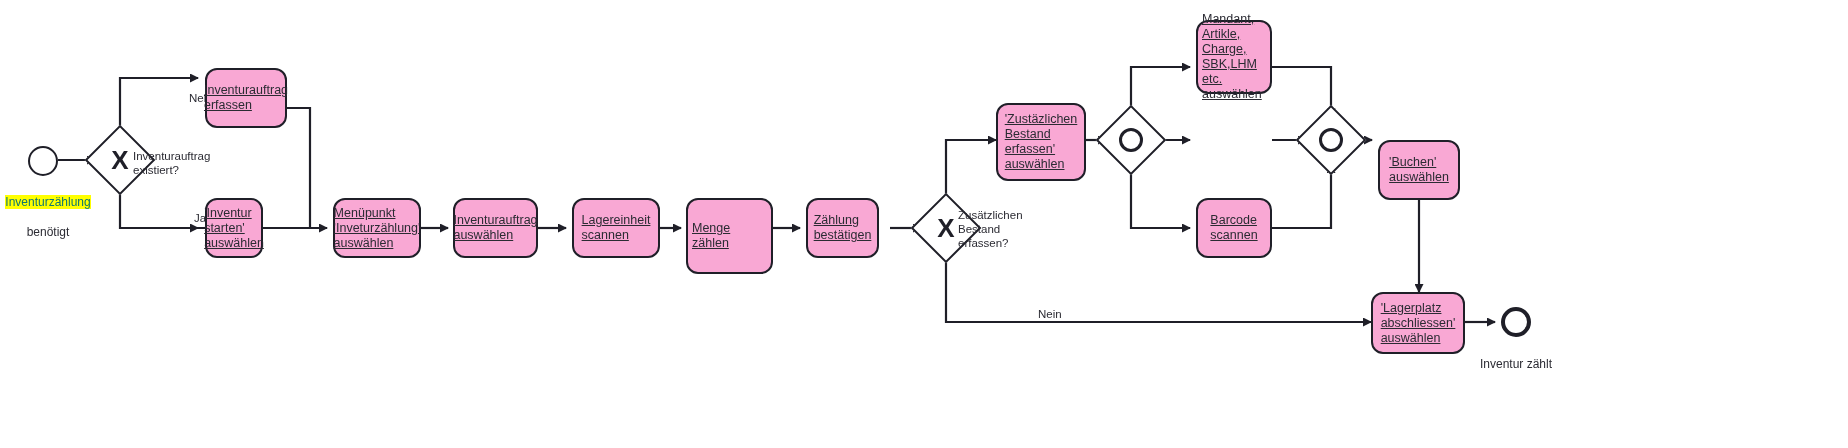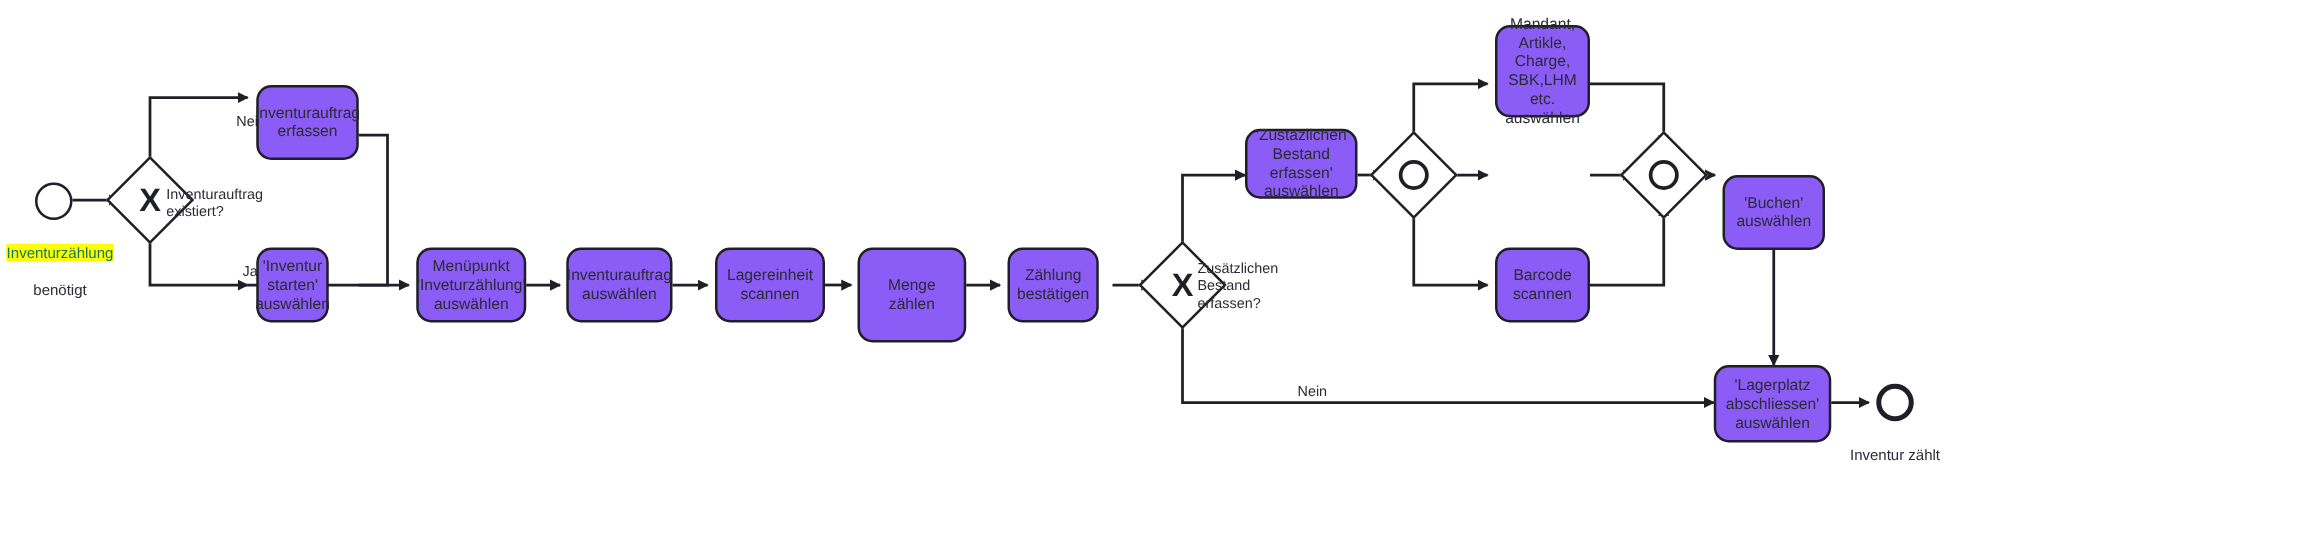--- a/index.html
+++ b/index.html
@@ -24,30 +24,31 @@
     top: 0;
     width: 1848px;
     height: 448px;
     pointer-events: none;
   }
   .task {
     position: absolute;
     box-sizing: border-box;
     border: 2px solid #1f1f28;
     border-radius: 12px;
-    background: #8b5cf6;
+    background: #f9a8d4;
     display: flex;
     align-items: center;
     justify-content: center;
-    text-align: center;
+    text-align: left;
     font-size: 12.5px;
     line-height: 15px;
     color: #2b2b33;
     padding: 2px 4px;
     white-space: pre-line;
+    text-decoration: underline;
   }
   .event {
     position: absolute;
     box-sizing: border-box;
     border-radius: 50%;
     background: #ffffff;
   }
   .event.start {
     border: 2px solid #1f1f28;
   }
@@ -212,21 +213,21 @@
     <div class="gateway"></div>
     <div class="gw-mark">X</div>
   </div>
   <div class="gw-label" style="left:958px; top:208px; width:74px;">Zusätzlichen
 Bestand
 erfassen?</div>
 
   <div class="edge-label" style="left:960px; top:122px;">Ja</div>
   <div class="edge-label" style="left:990px; top:307px;">Nein</div>
 
-  <div class="task" style="left:996px; top:103px; width:90px; height:56px;">'Zustäzlichen
+  <div class="task" style="left:996px; top:103px; width:90px; height:78px;">'Zustäzlichen
 Bestand
 erfassen'
 auswählen</div>
 
   <div class="gw-wrap" style="left:1106px; top:115px;">
     <div class="gateway"></div>
     <div class="gw-mark parallel-circle"></div>
   </div>
 
   <div class="task" style="left:1196px; top:20px; width:76px; height:74px;">Mandant,

